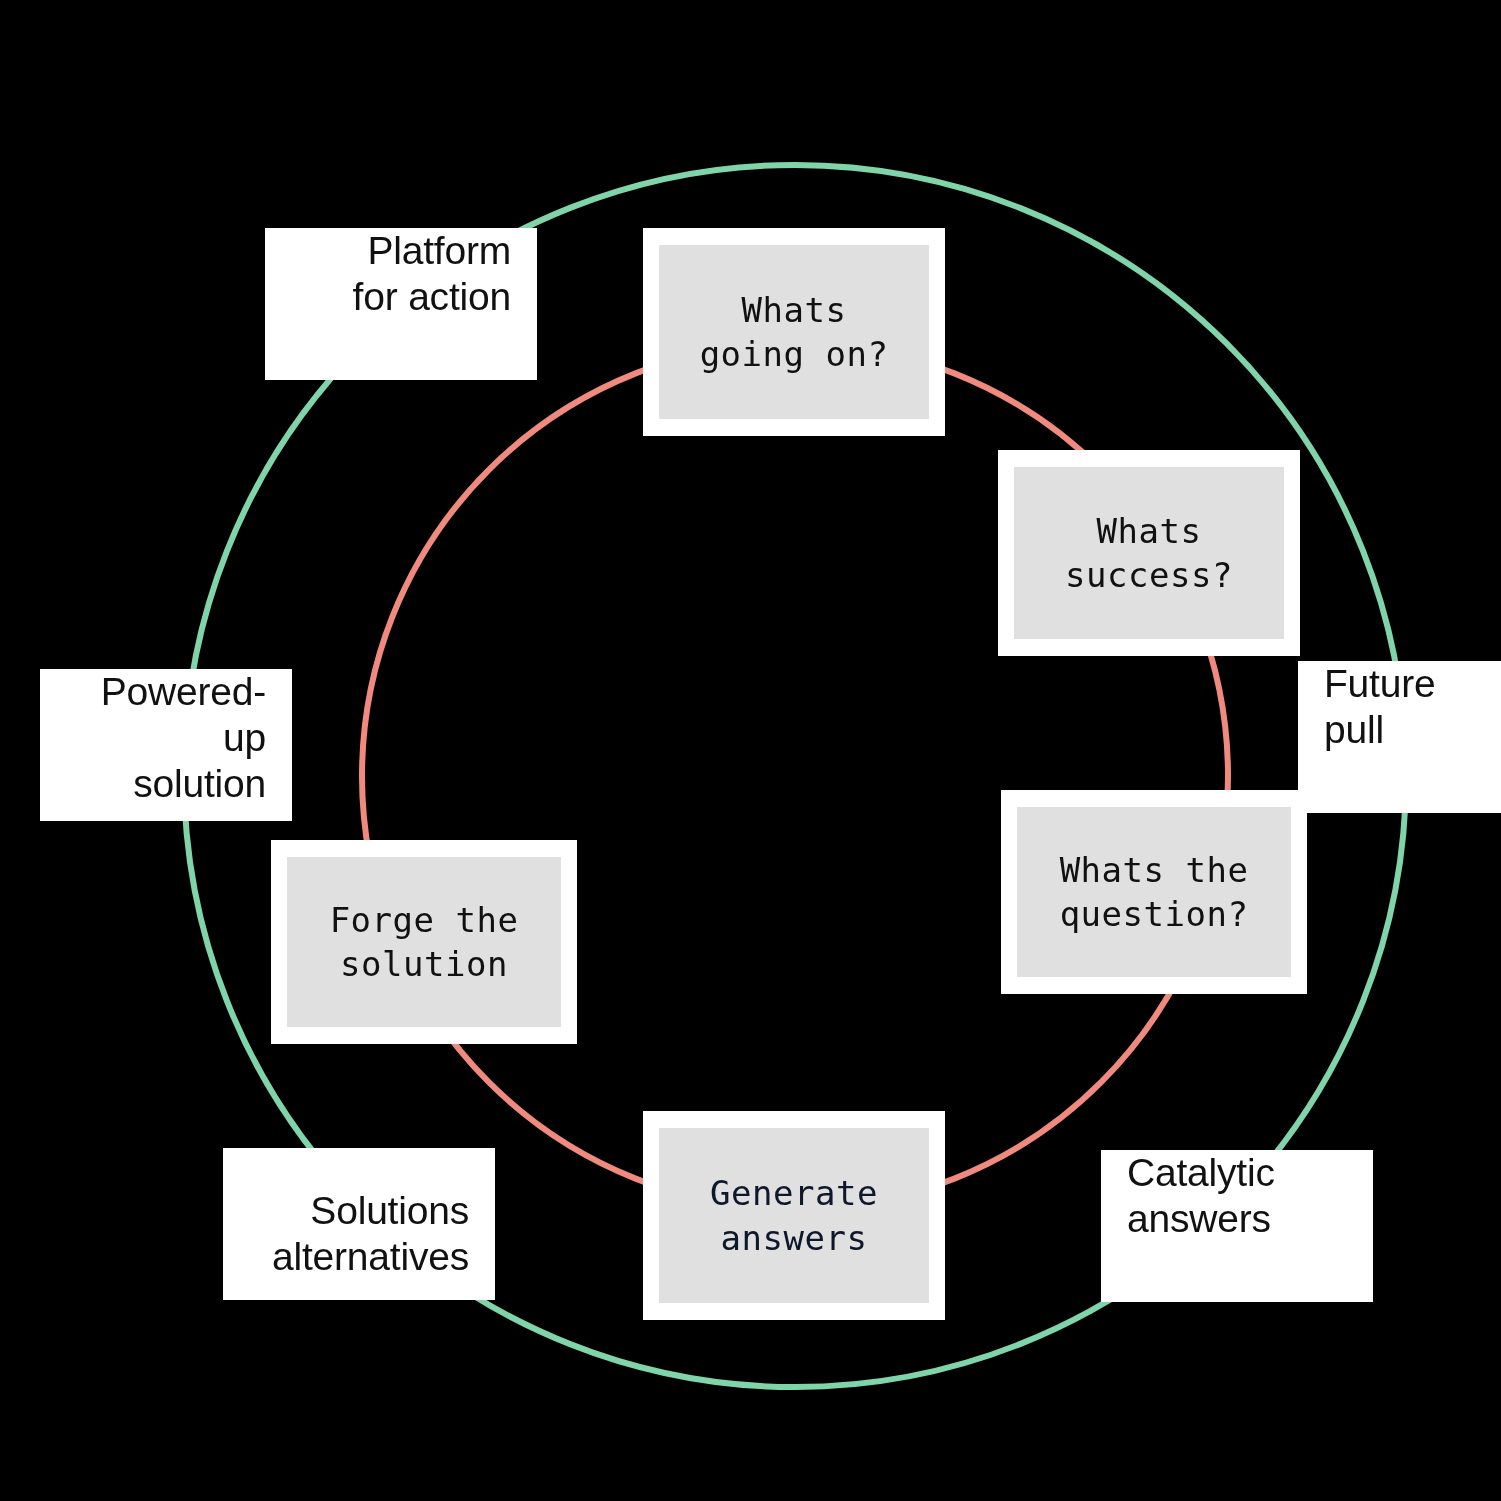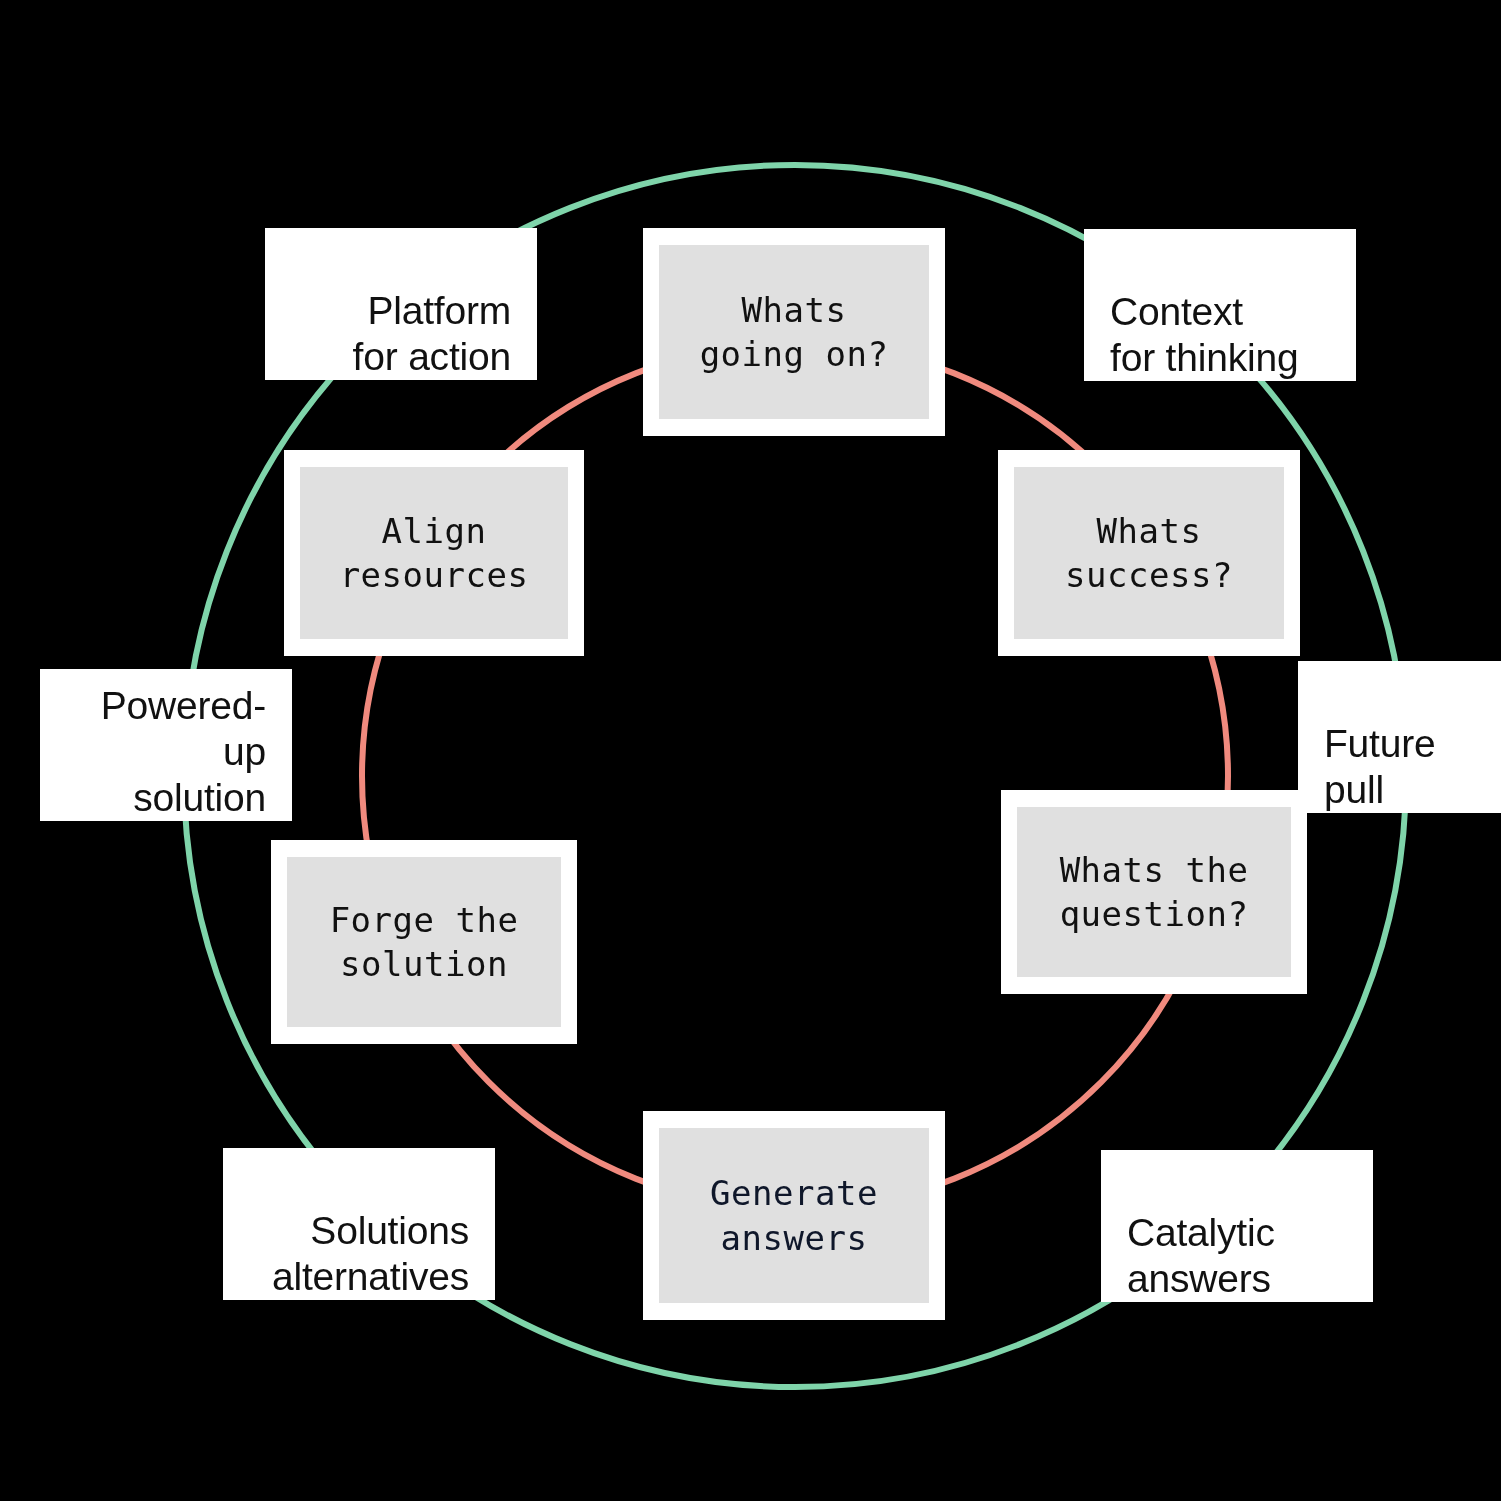--- a/index.html
+++ b/index.html
@@ -47,21 +47,21 @@
     color: #111111;
     letter-spacing: 0.5px;
     white-space: pre-line;
   }
   
   .label-card {
     position: absolute;
     background: #ffffff;
     box-sizing: border-box;
     display: flex;
-    align-items: flex-end;
+    align-items: flex-start;
     padding: 0 26px;
   }
   .label-text {
     width: 100%;
     font-family: "Liberation Sans", sans-serif;
     font-size: 39px;
     line-height: 1.18;
     color: #111111;
     white-space: pre-line;
     letter-spacing: -0.2px;
@@ -97,34 +97,26 @@
   <div class="node" style="left: 643px; top: 1111px; width: 302px; height: 209px; background: rgb(255, 255, 255);">
     <div class="node-inner" style="background: rgb(224, 224, 224); color: #0f172a;">Generate
 answers</div>
   </div>
 
   <div class="node" style="left: 271px; top: 840px; width: 306px; height: 204px; background: rgb(255, 255, 255);">
     <div class="node-inner" style="background: rgb(224, 224, 224); color: rgb(17, 17, 17);">Forge the
 solution</div>
   </div>
 
-  <div class="node" style="left: 284px; top: 450px; width: 300px; height: 206px; background: rgb(255, 255, 255);">
-    <div class="node-inner" style="background: rgb(224, 224, 224); color: rgb(17, 17, 17);">Align
-resources</div>
-  </div>
 
   <div class="label-card align-right" style="left: 265px; top: 228px; width: 272px; height: 152px; background: rgb(255, 255, 255);">
     <div class="label-text" style="color: rgb(17, 17, 17);">Platform
 for action</div>
   </div>
 
-  <div class="label-card align-left" style="left: 1084px; top: 229px; width: 272px; height: 152px; background: rgb(255, 255, 255);">
-    <div class="label-text" style="color: rgb(17, 17, 17);">Context
-for thinking</div>
-  </div>
 
   <div class="label-card align-left" style="left: 1298px; top: 661px; width: 272px; height: 152px; background: rgb(255, 255, 255);">
     <div class="label-text" style="color: rgb(17, 17, 17);">Future
 pull</div>
   </div>
 
   <div class="label-card align-left" style="left: 1101px; top: 1150px; width: 272px; height: 152px; background: rgb(255, 255, 255);">
     <div class="label-text" style="color: rgb(17, 17, 17);">Catalytic
 answers</div>
   </div>

